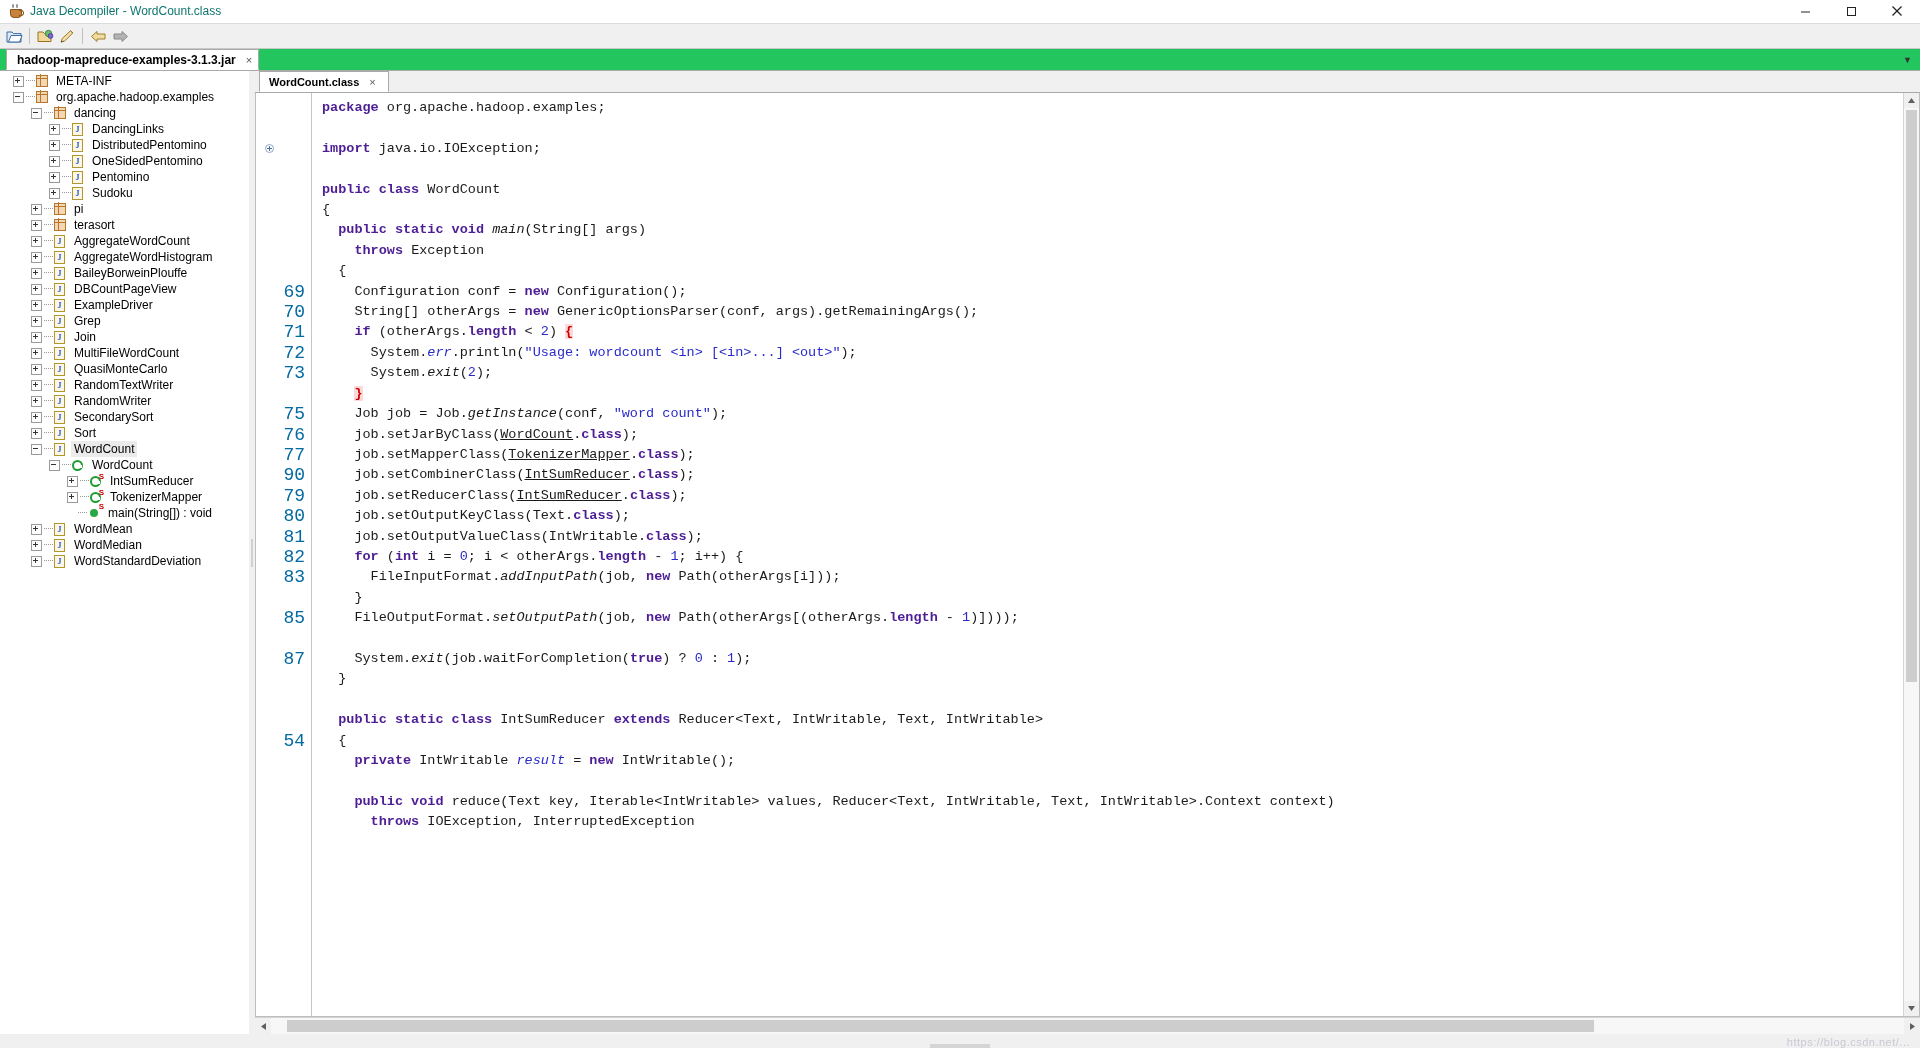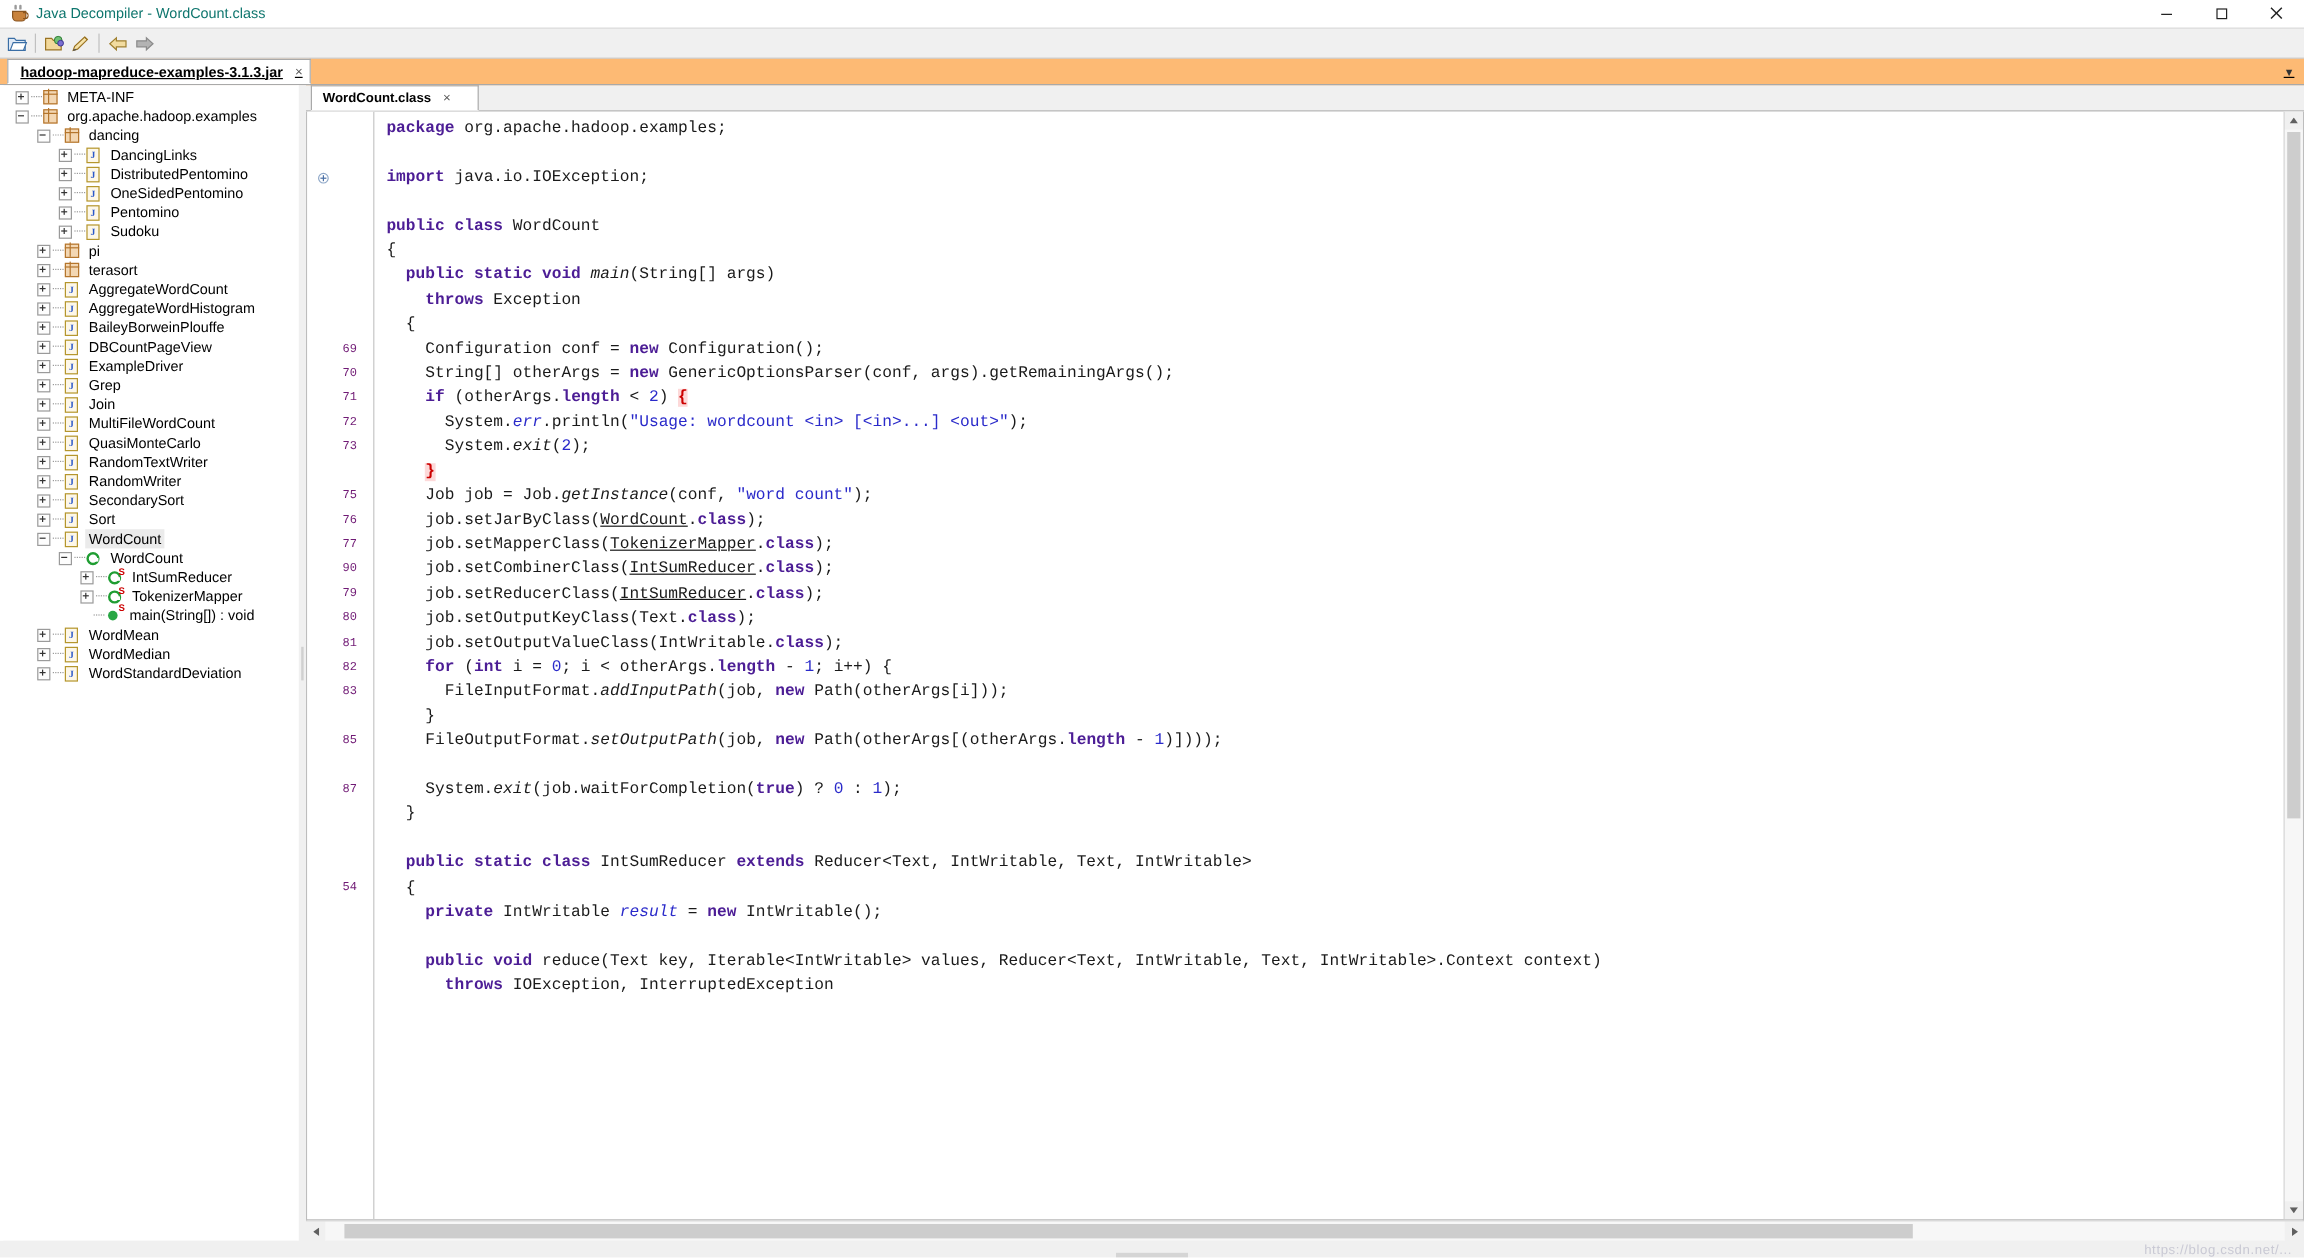--- a/index.html
+++ b/index.html
@@ -110,27 +110,26 @@
   }
   .tb-sep {
     width: 1px; height: 16px;
     background: #c0c0c0;
     margin: 0 4px;
   }
 
   
   .jartabs {
     height: 21px;
-    background: #fdba74;
+    background: #22c55e;
     display: flex;
     align-items: flex-end;
     border-bottom: 1px solid #a9a9a9;
     flex: 0 0 auto;
     position: relative;
-    text-decoration: underline;
   }
   .jartab {
     height: 19px;
     background: #ffffff;
     border: 1px solid #a9a9a9;
     border-bottom: 1px solid #ffffff;
     display: flex;
     align-items: center;
     padding: 0 6px 0 10px;
     margin-left: 6px;
@@ -347,21 +346,21 @@
     padding-left: 4px;
     border-bottom: 1px solid #a9a9a9;
   }
   .filetab {
     height: 19px;
     background: #ffffff;
     border: 1px solid #a9a9a9;
     border-bottom: 1px solid #ffffff;
     display: flex;
     align-items: center;
-    padding: 0 22px 0 9px;
+    padding: 0 12px 0 9px;
     font-size: 11px;
     font-weight: bold;
     color: #000000;
     white-space: nowrap;
   }
   .filetab .closex {
     margin-left: 10px;
     font-size: 11px;
     font-weight: normal;
     color: #555;
@@ -402,26 +401,26 @@
   .fold-marker::after {
     content: "";
     position: absolute;
     left: 3px; top: 1px;
     width: 1px; height: 5px;
     background: #4a6fa5;
   }
   .linenums {
     width: 34px;
     flex: 0 0 auto;
-    text-align: center;
+    text-align: right;
     padding-right: 6px;
     font-family: "Liberation Mono", monospace;
-    font-size: 10px;
+    font-size: 18px;
     line-height: 20.4px;
-    color: #701a75;
+    color: #0369a1;
     box-sizing: border-box;
     background: #ffffff;
     border-right: 1px solid #c6c6c6;
     padding-top: 5px;
     user-select: none;
   }
   .code {
     flex: 1 1 auto;
     font-family: "Liberation Mono", monospace;
     font-size: 13.5px;

